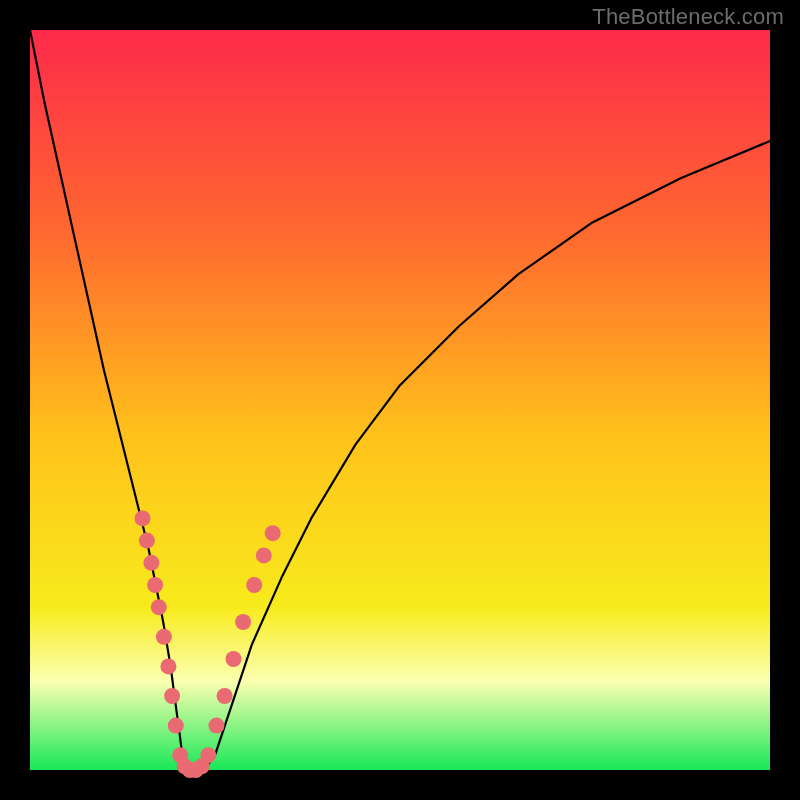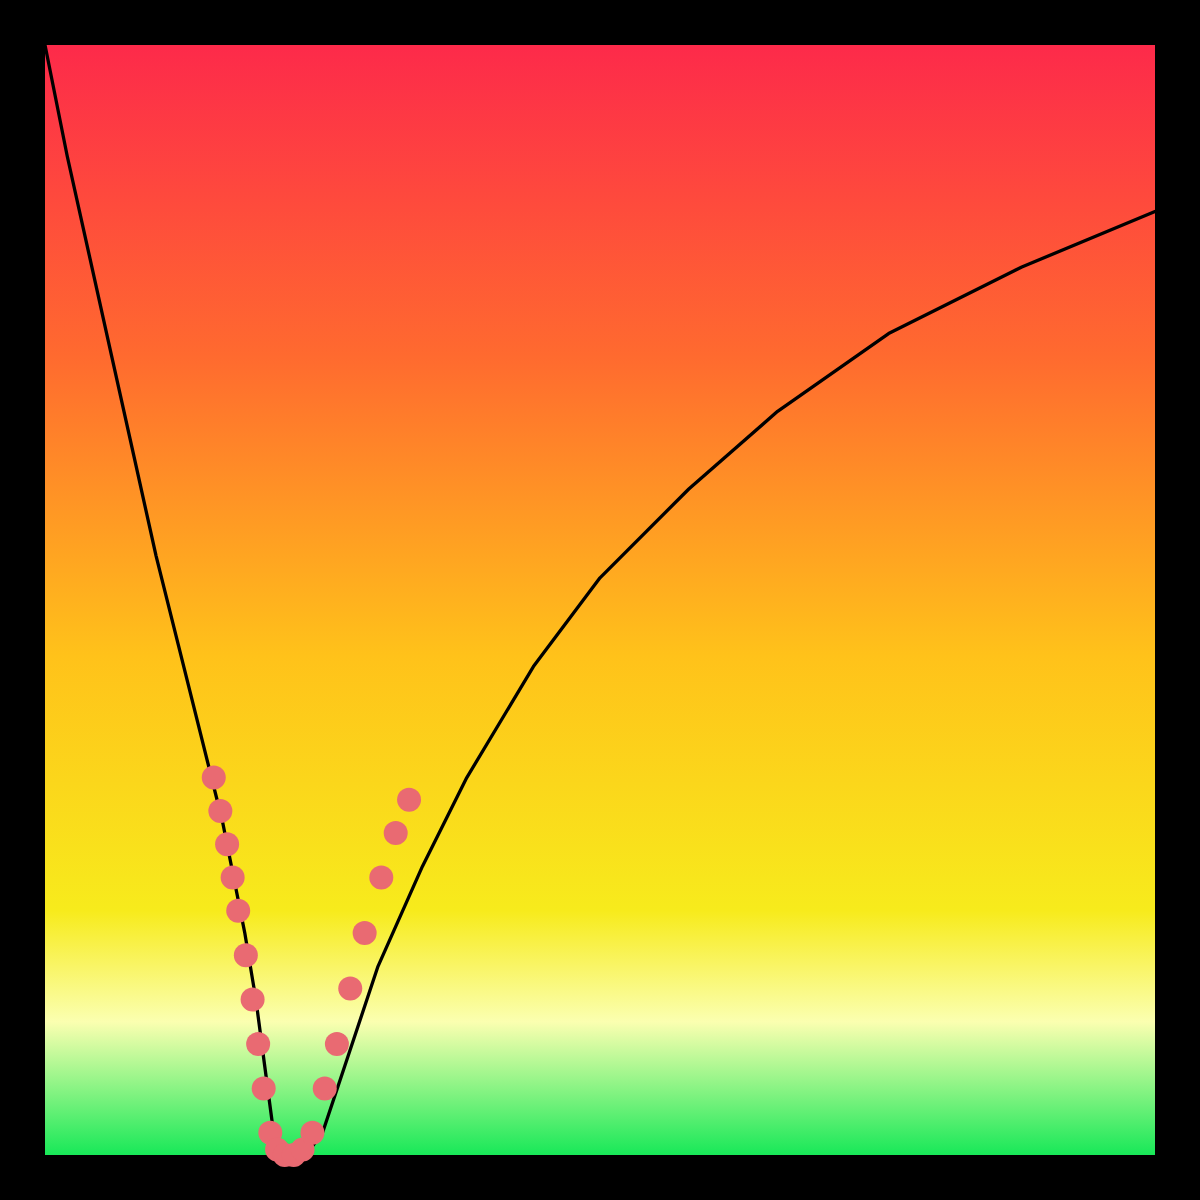--- a/index.html
+++ b/index.html
@@ -60,20 +60,21 @@
   .marker {
     fill: var(--marker);
     stroke: none;
   }
 </style>
 </head>
 <body>
 
 <div class="frame">
 
+  <div class="watermark">TheBottleneck.com</div>
 
   <div class="plot-area">
 
     <svg class="curve" viewBox="0 0 740 740" preserveAspectRatio="none">
       <path id="curve-path" class="curve-path" d="M0.0 0.0 L14.8 74.0 L29.6 140.6 L44.4 207.2 L59.2 273.8 L74.0 340.4 L88.8 399.6 L103.6 458.8 L118.4 518.0 L133.2 592.0 L140.6 636.4 L146.5 680.8 L152.4 725.2 L161.3 740.0 L173.9 740.0 L185.0 725.2 L199.8 680.8 L222.0 614.2 L251.6 547.6 L281.2 488.4 L325.6 414.4 L370.0 355.2 L429.2 296.0 L488.4 244.2 L562.4 192.4 L651.2 148.0 L740.0 111.0"></path>
       <g id="marker-group">
           <circle cx="112.5" cy="488.4" r="8" class="marker"></circle>
           <circle cx="116.9" cy="510.6" r="8" class="marker"></circle>
           <circle cx="121.4" cy="532.8" r="8" class="marker"></circle>
           <circle cx="125.1" cy="555.0" r="8" class="marker"></circle>

